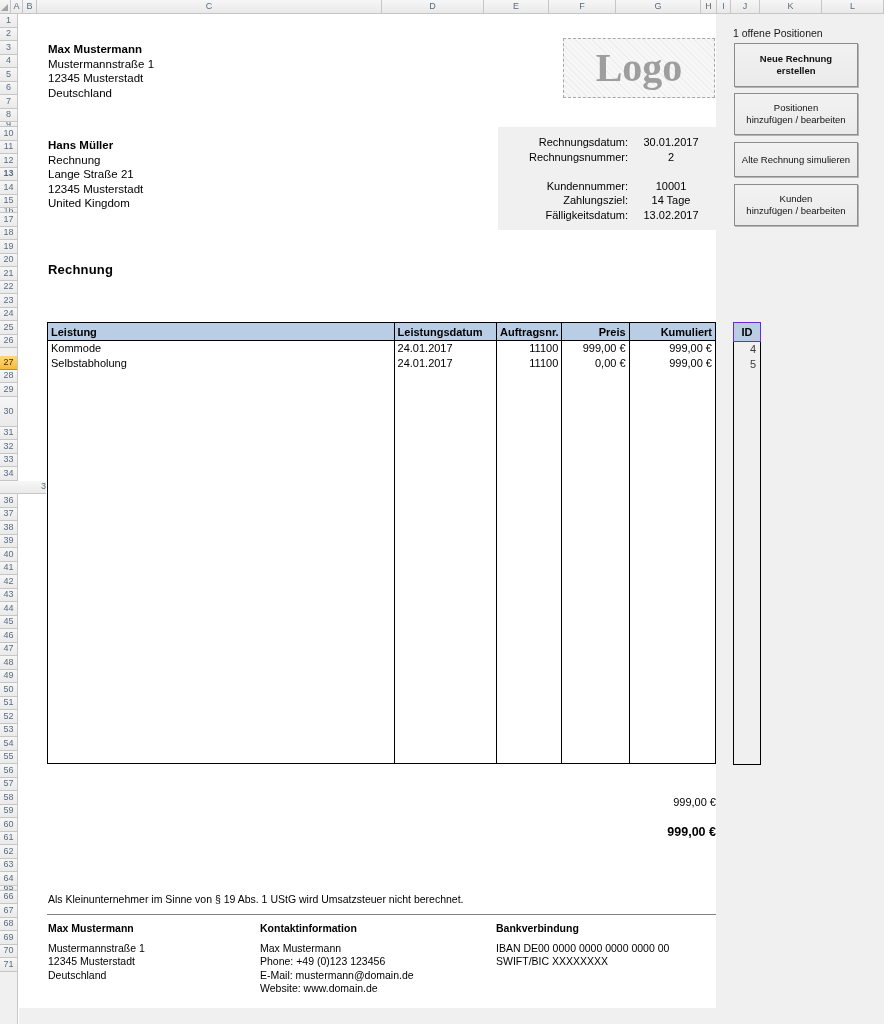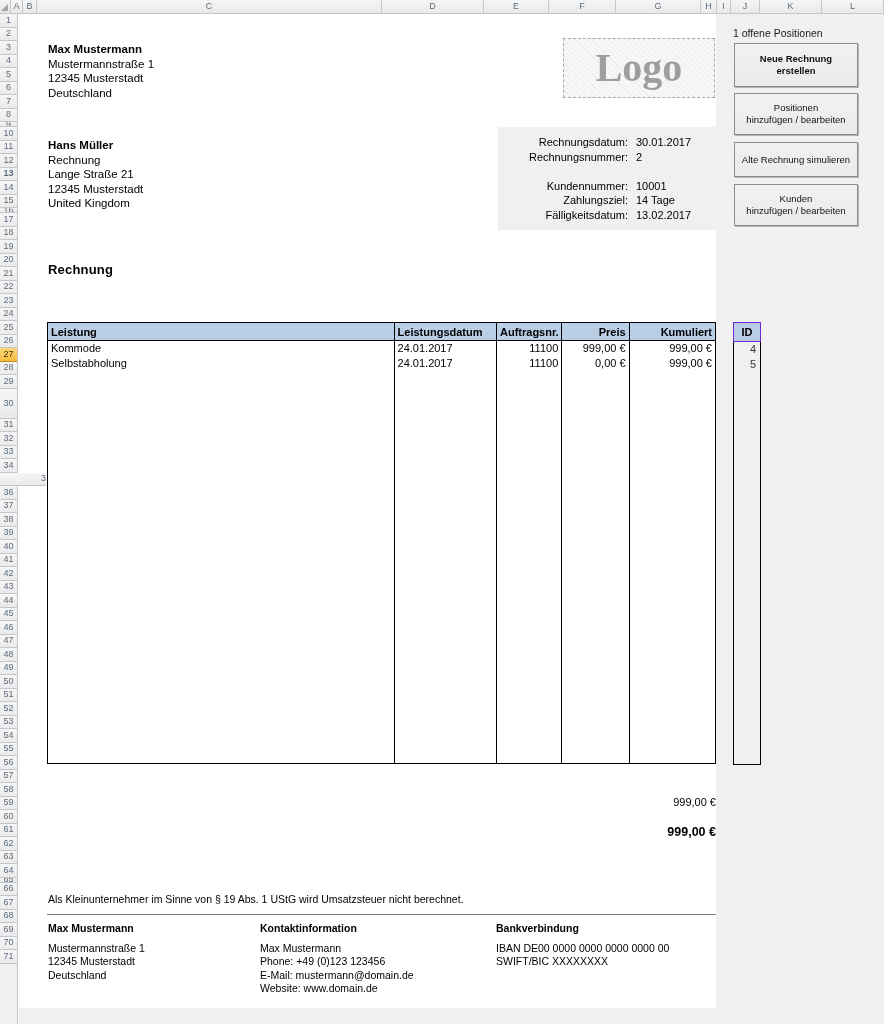--- a/index.html
+++ b/index.html
@@ -71,20 +71,21 @@
     align-items: center;
     justify-content: center;
     line-height: 1;
     overflow: hidden;
     user-select: none;
   }
   .row-head.active {
     background: linear-gradient(#ffd978, #f5bb3c);
     color: #403000;
     border-bottom: 1px solid #c08b1f;
+    margin-top: 8px;
   }
 
   
   .grid-bg {
     position: absolute;
     left: 19px; top: 14px;
     width: 865px; height: 1010px;
     background: #ffffff;
   }
   .grid-right-gray {
@@ -155,21 +156,21 @@
     width: 208px;
     font-size: 11px;
   }
   .meta-row {
     display: flex;
     justify-content: flex-end;
     height: 14.5px;
     align-items: center;
   }
   .meta-row .lbl { text-align: right; padding-right: 8px; }
-  .meta-row .val { width: 70px; text-align: left; }
+  .meta-row .val { width: 70px; text-align: center; }
   .meta-gap { height: 14.5px; }
 
   
   .doc-title {
     position: absolute;
     left: 48px; top: 262px;
     font-size: 13px;
     font-weight: bold;
     letter-spacing: 0.2px;
   }

